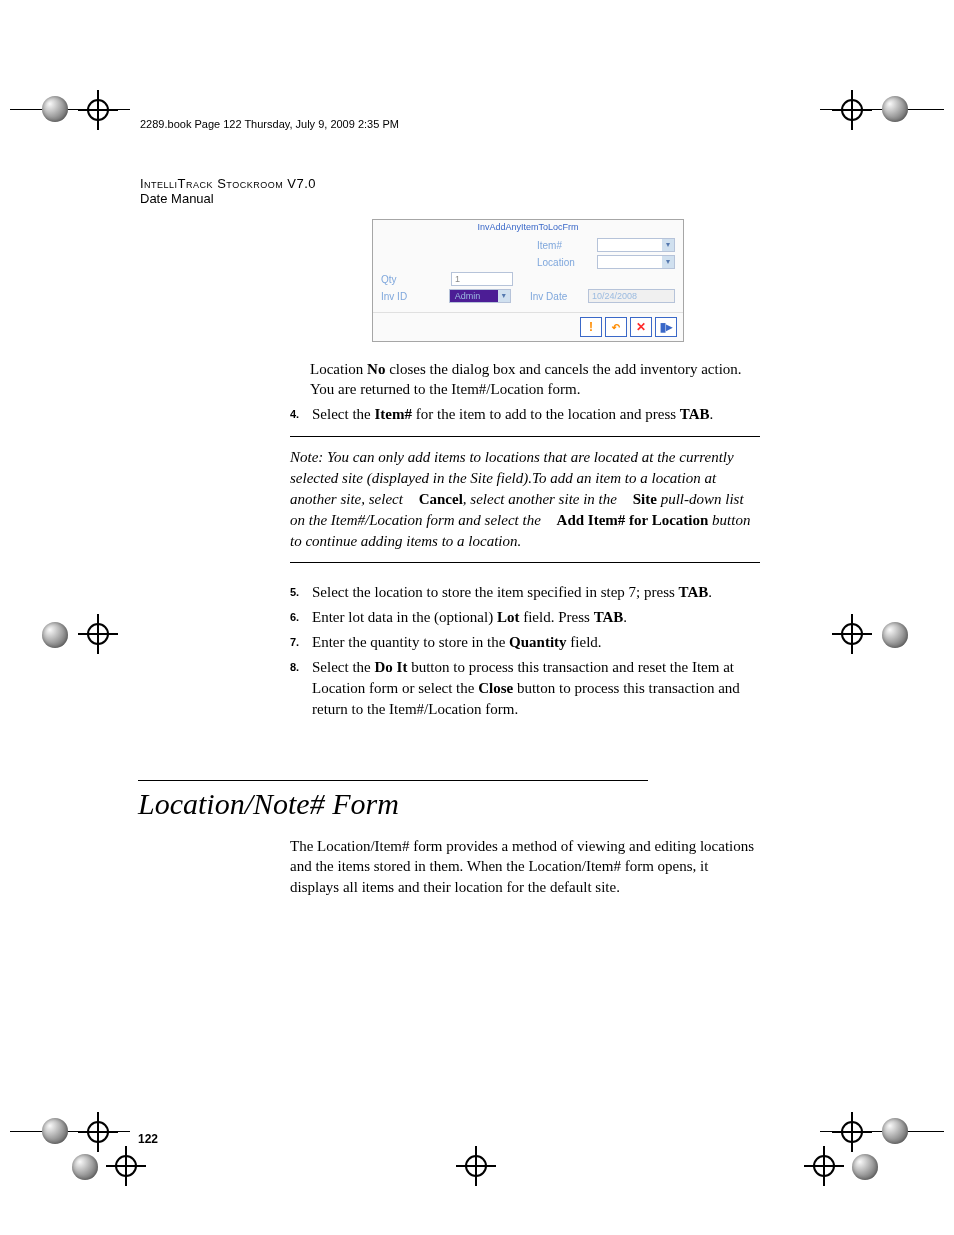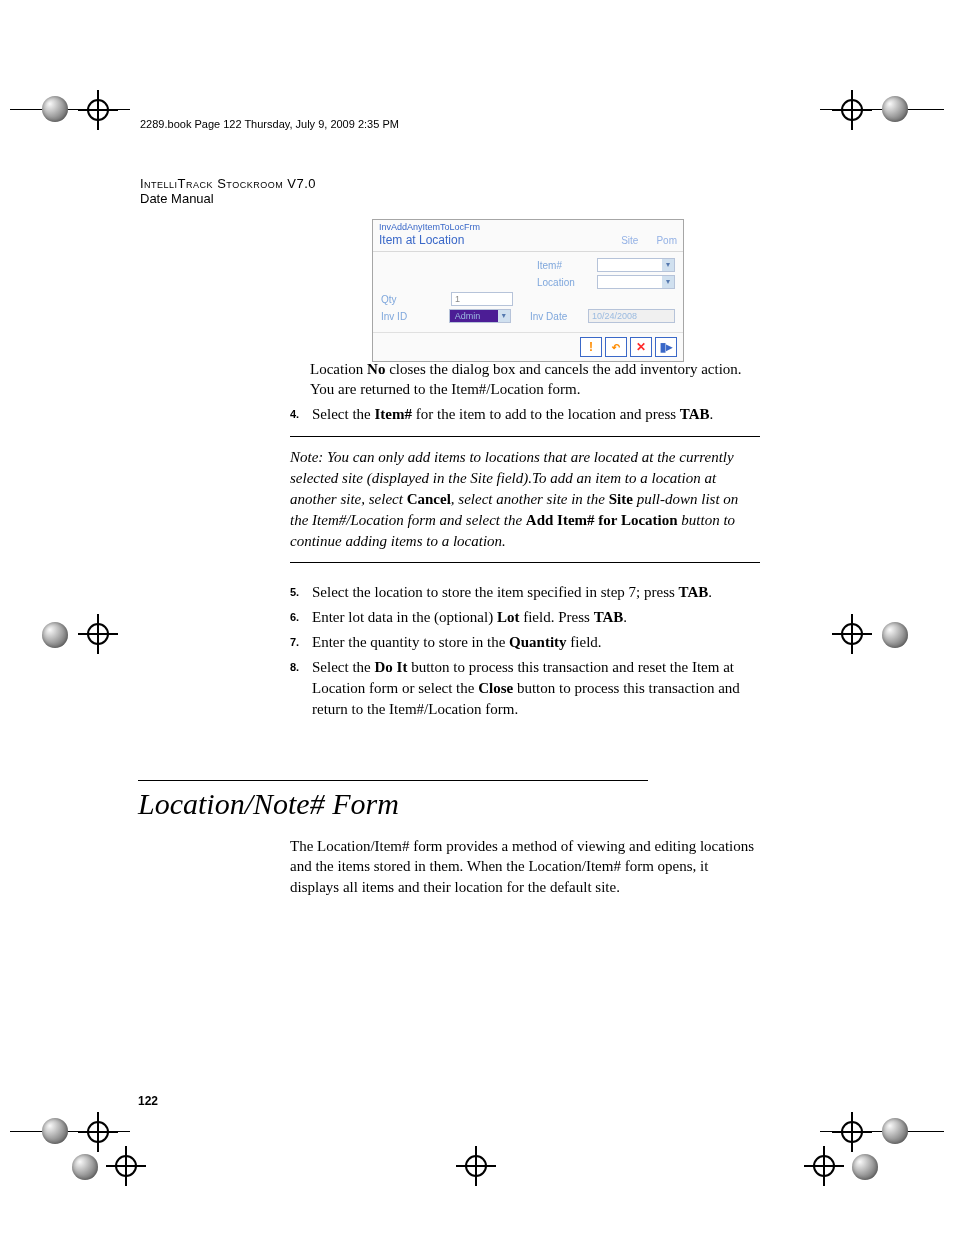--- a/index.html
+++ b/index.html
@@ -43,20 +43,21 @@
     left: 372px;
     width: 310px;
     border: 1px solid #a6a6a6;
     background: #fafafa;
     font-family: Arial, Helvetica, sans-serif;
   }
   .fig-form-id {
     padding: 2px 6px 0 6px;
     font-size: 9px;
     color: #3a68c8;
+    text-align: center;
   }
   .fig-title-bar {
     padding: 1px 6px 4px 6px;
     border-bottom: 1px solid #d9d9d9;
     display: flex;
     align-items: baseline;
   }
   .fig-title {
     font-size: 12px;
     color: #3a68c8;
@@ -142,21 +143,21 @@
     top: 436px;
     left: 290px;
     width: 470px;
     border-top: 1px solid #000;
     border-bottom: 1px solid #000;
     padding: 10px 0;
     font-size: 15px;
     line-height: 1.4;
     font-style: italic;
   }
-  .note-box .roman { font-style: normal; }
+  .note-box .roman { font-style: normal; margin-left: 12px; }
   .steps-5-8 { top: 582px; }
   .step-row {
     display: flex;
     margin-bottom: 4px;
   }
   .step-num {
     width: 22px;
     font-family: Arial, Helvetica, sans-serif;
     font-size: 11px;
     font-weight: bold;
@@ -178,21 +179,21 @@
   .section-para {
     position: absolute;
     top: 836px;
     left: 290px;
     width: 470px;
     font-size: 15px;
     line-height: 1.35;
   }
   .page-number {
     position: absolute;
-    top: 1094px;
+    top: 1132px;
     left: 138px;
     font-family: Arial, Helvetica, sans-serif;
     font-weight: bold;
     font-size: 12px;
   }
 
   
   .reg-mark {
     position: absolute;
     width: 40px; height: 40px;
@@ -292,27 +293,20 @@
 
 <div class="page-header-line">2289.book  Page 122  Thursday, July 9, 2009  2:35 PM</div>
 
 <div class="doc-title">
   <span class="small-caps">IntelliTrack Stockroom V7.0</span>
 </div>
 <div class="doc-subtitle">Date Manual</div>
 
 <div class="figure-box">
   <div class="fig-form-id">InvAddAnyItemToLocFrm</div>
-  <div class="fig-title-bar">
-    <span class="fig-title">Item at Location</span>
-    <span class="fig-right-labels">
-      <span>Site</span>
-      <span>Pom</span>
-    </span>
-  </div>
   <div class="fig-body">
     <div class="fig-row">
       <span class="fig-label"></span>
       <span class="fig-mid"></span>
       <span class="fig-label2">Item#</span>
       <span class="fig-input dd">
         <span style="flex:1"></span>
         <span class="fig-dd-arrow">▾</span>
       </span>
     </div>

